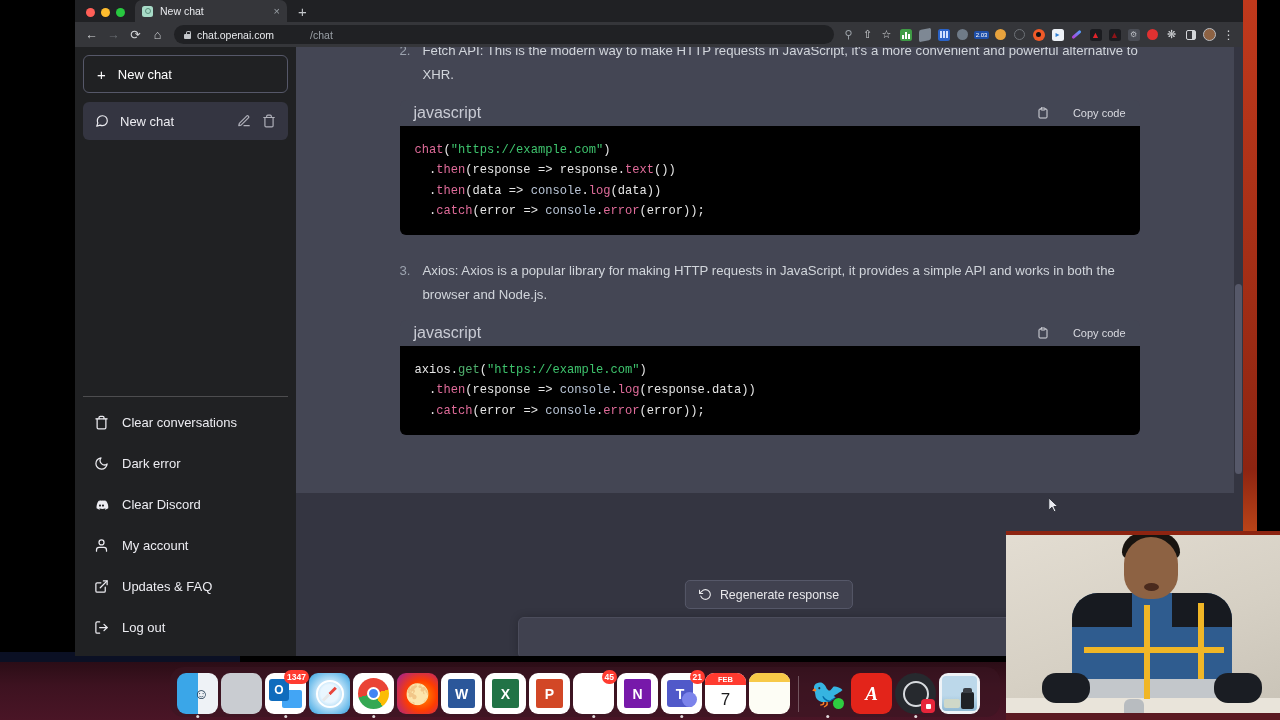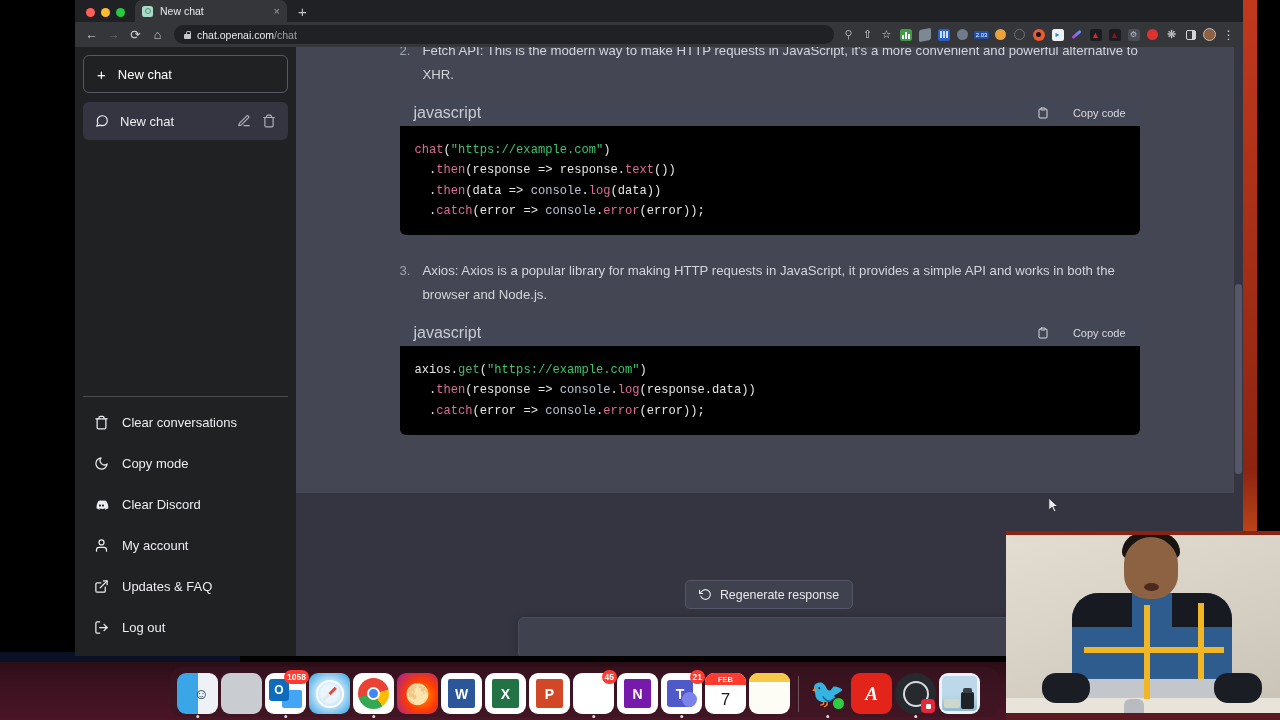--- a/index.html
+++ b/index.html
@@ -71,21 +71,21 @@
   #lock { width: 7px; height: 8px; position: relative; flex: 0 0 auto; }
   #lock::before {
     content: ""; position: absolute; left: 0; bottom: 0; width: 7px; height: 5px;
     background: #c3c6ca; border-radius: 1px;
   }
   #lock::after {
     content: ""; position: absolute; left: 1.6px; top: 0; width: 3.8px; height: 4px;
     border: 1.2px solid #c3c6ca; border-bottom: none; border-radius: 2px 2px 0 0;
   }
   #url { font-size: 10.5px; color: #e8eaed; white-space: nowrap; }
-  #url .path { color: #9aa0a6; }
+  #url .path { color: #9aa0a6; margin-left: 36px; }
   #ext-tray { display: flex; align-items: center; gap: 2px; flex: 0 0 auto; }
   .xi {
     width: 17px; height: 17px; display: flex; align-items: center; justify-content: center;
     border-radius: 3px; font-size: 9px; color: #d4d6d9; cursor: pointer; position: relative;
   }
   .xi .sq { width: 12px; height: 12px; border-radius: 2.5px; }
 
   
   #app { position: absolute; left: 0; top: 47px; width: 1168px; height: 609px; background: #343541; }
 
@@ -346,21 +346,21 @@
           <svg class="ic" viewBox="0 0 24 24" fill="none" stroke="#ececf1" stroke-width="2" stroke-linecap="round" stroke-linejoin="round">
               <polyline points="3 6 5 6 21 6"></polyline>
               <path d="M19 6v14a2 2 0 0 1-2 2H7a2 2 0 0 1-2-2V6m3 0V4a2 2 0 0 1 2-2h4a2 2 0 0 1 2 2v2"></path>
             </svg>
           <span>Clear conversations</span>
         </div>
         <div class="menu-item">
           <svg class="ic" viewBox="0 0 24 24" fill="none" stroke="#ececf1" stroke-width="2" stroke-linecap="round" stroke-linejoin="round">
               <path d="M21 12.79A9 9 0 1 1 11.21 3 7 7 0 0 0 21 12.79z"></path>
             </svg>
-          <span>Copy mode</span>
+          <span>Dark error</span>
         </div>
         <div class="menu-item">
           <svg class="ic" viewBox="0 0 24 24" fill="#ececf1">
               <path d="M19.5 6.2A16 16 0 0 0 15.7 5l-.3.5a14 14 0 0 1 3.3 1.3 12.5 12.5 0 0 0-10.7 0A14 14 0 0 1 11.3 5.5L11 5a16 16 0 0 0-3.8 1.2C4.5 10.2 3.8 14.1 4.1 18a16 16 0 0 0 4.7 2.3l.9-1.4a10 10 0 0 1-1.5-.7l.4-.3a11.4 11.4 0 0 0 9.7 0l.4.3a10 10 0 0 1-1.5.7l.9 1.4a16 16 0 0 0 4.7-2.3c.4-4.5-.6-8.4-3.3-11.8zM9.6 15.6c-.9 0-1.7-.9-1.7-1.9s.8-1.9 1.7-1.9 1.7.9 1.7 1.9-.8 1.9-1.7 1.9zm4.8 0c-.9 0-1.7-.9-1.7-1.9s.8-1.9 1.7-1.9 1.7.9 1.7 1.9-.8 1.9-1.7 1.9z"></path>
             </svg>
           <span>Clear Discord</span>
         </div>
         <div class="menu-item">
           <svg class="ic" viewBox="0 0 24 24" fill="none" stroke="#ececf1" stroke-width="2" stroke-linecap="round" stroke-linejoin="round">
               <path d="M20 21v-2a4 4 0 0 0-4-4H8a4 4 0 0 0-4 4v2"></path>
@@ -515,21 +515,21 @@
         <i style="background:#ffca28"></i>
         <i style="background:#ef9a9a"></i>
     </div>
   </div>
 
   <div class="dk">
     <div class="glyph" style="background:#fff">
       <span style="position:absolute;right:4px;bottom:6px;width:20px;height:18px;background:#42a5f5;border-radius:2px"></span>
       <span style="position:absolute;left:4px;top:6px;width:20px;height:22px;background:#0f6cbd;border-radius:3px;display:flex;align-items:center;justify-content:center;color:#fff;font-size:12px;font-weight:bold">O</span>
     </div>
-    <span class="badge">1058</span>
+    <span class="badge">1347</span>
     <span class="dot"></span>
   </div>
 
   <div class="dk">
     <div class="glyph" style="background:radial-gradient(circle,#e9f6ff 30%,#2f9fe0 100%)">
       <span style="width:28px;height:28px;border-radius:50%;border:2px solid #fff;display:flex;align-items:center;justify-content:center">
         <i style="display:block;width:2.5px;height:18px;background:linear-gradient(180deg,#e8453c 50%,#e6e8ea 50%);transform:rotate(45deg)"></i>
       </span>
     </div>
   </div>

